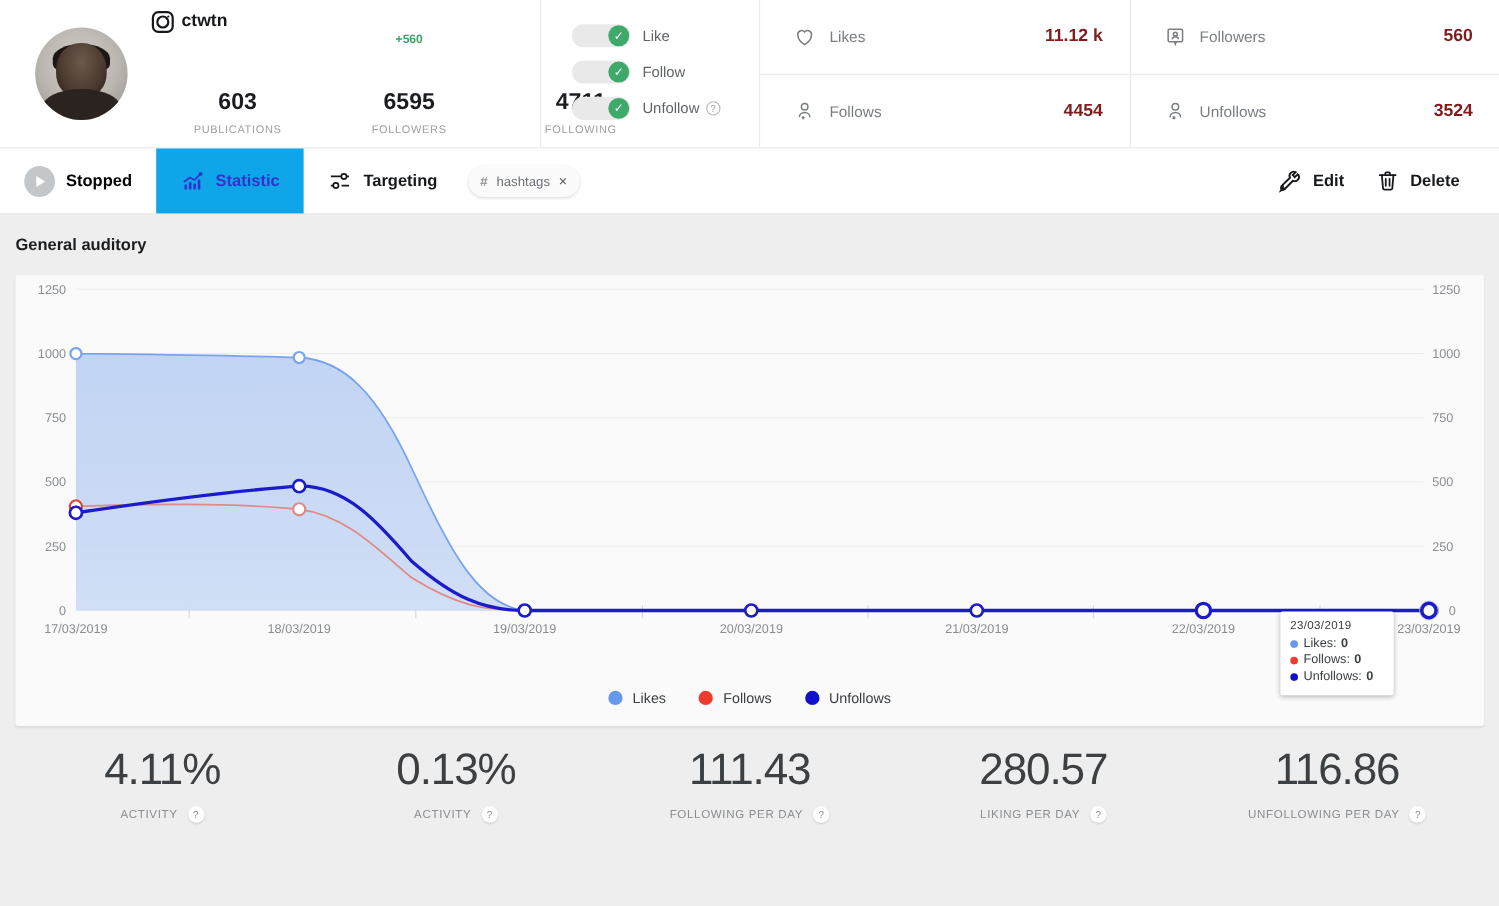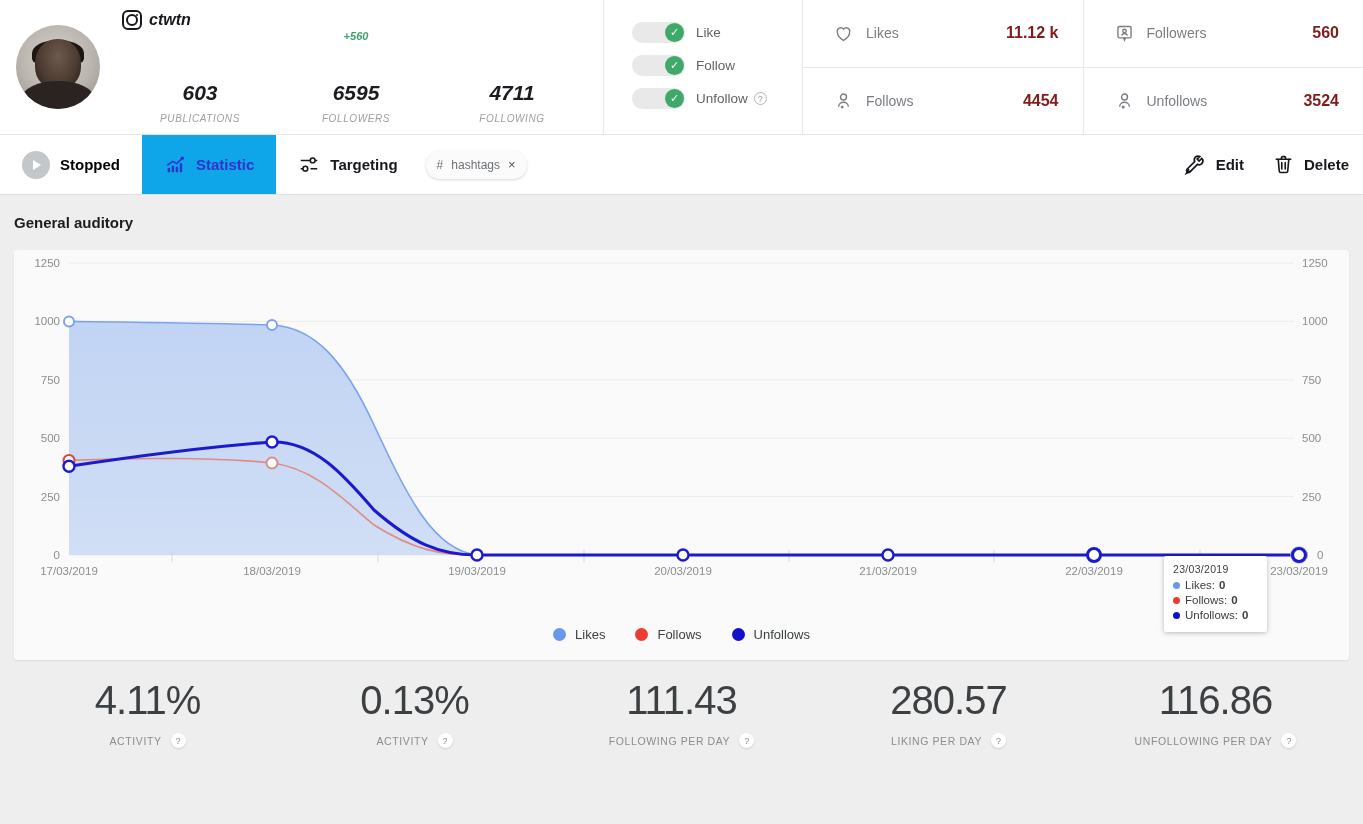--- a/index.html
+++ b/index.html
@@ -9,24 +9,23 @@
     font-family: "Liberation Sans", sans-serif;
     overflow: hidden;
   }
 
   
   .topbar {
     display: flex; height: 135px; background: #ffffff;
     border-bottom: 1px solid #e4e4e4;
   }
   .profile-zone {
-    width: 604px; display: flex; align-items: center;
-    padding-left: 16px; border-right: 1px solid #e8e8e8;
+    width: 492px; display: flex; align-items: center;
+    padding-left: 32px; border-right: 1px solid #e8e8e8;
     position: relative;
-    font-style: italic;
   }
   .avatar {
     width: 84px; height: 84px; border-radius: 50%;
     overflow: hidden; flex: 0 0 84px;
     background: radial-gradient(circle at 48% 40%, #d6d2cd 0%, #b9b4ae 55%, #8e8a85 100%);
     position: relative;
   }
   .avatar .face {
     position: absolute; left: 50%; top: 46%;
     width: 46px; height: 50px; transform: translate(-50%,-50%);
@@ -128,21 +127,21 @@
     margin-left: 2px;
   }
   .chip {
     display: flex; align-items: center; gap: 8px;
     height: 28px; padding: 0 11px; border-radius: 14px;
     background: #fbfbfb; box-shadow: 0 1px 3px rgba(0,0,0,.16);
     margin-left: 6px; align-self: center;
   }
   .chip-text { font-size: 12px; color: #6c7075; }
   .chip-x { font-size: 13px; color: #53575c; cursor: pointer; }
-  .tab-actions { margin-left: auto; display: flex; align-items: center; }
+  .tab-actions { margin-left: auto; display: flex; align-items: center; padding-right: 22px; }
   .action { display: flex; align-items: center; gap: 9px; padding: 0 14px; cursor: pointer; }
   .action-text { font-size: 15px; font-weight: bold; color: #16181c; }
 
   
   .content { padding: 0 14px; }
   .section-head {
     height: 55px; display: flex; align-items: center;
   }
   .section-title { font-size: 15px; font-weight: bold; color: #1a1c20; }
   .period-wrap { margin-left: auto; display: flex; align-items: center; gap: 12px; }

